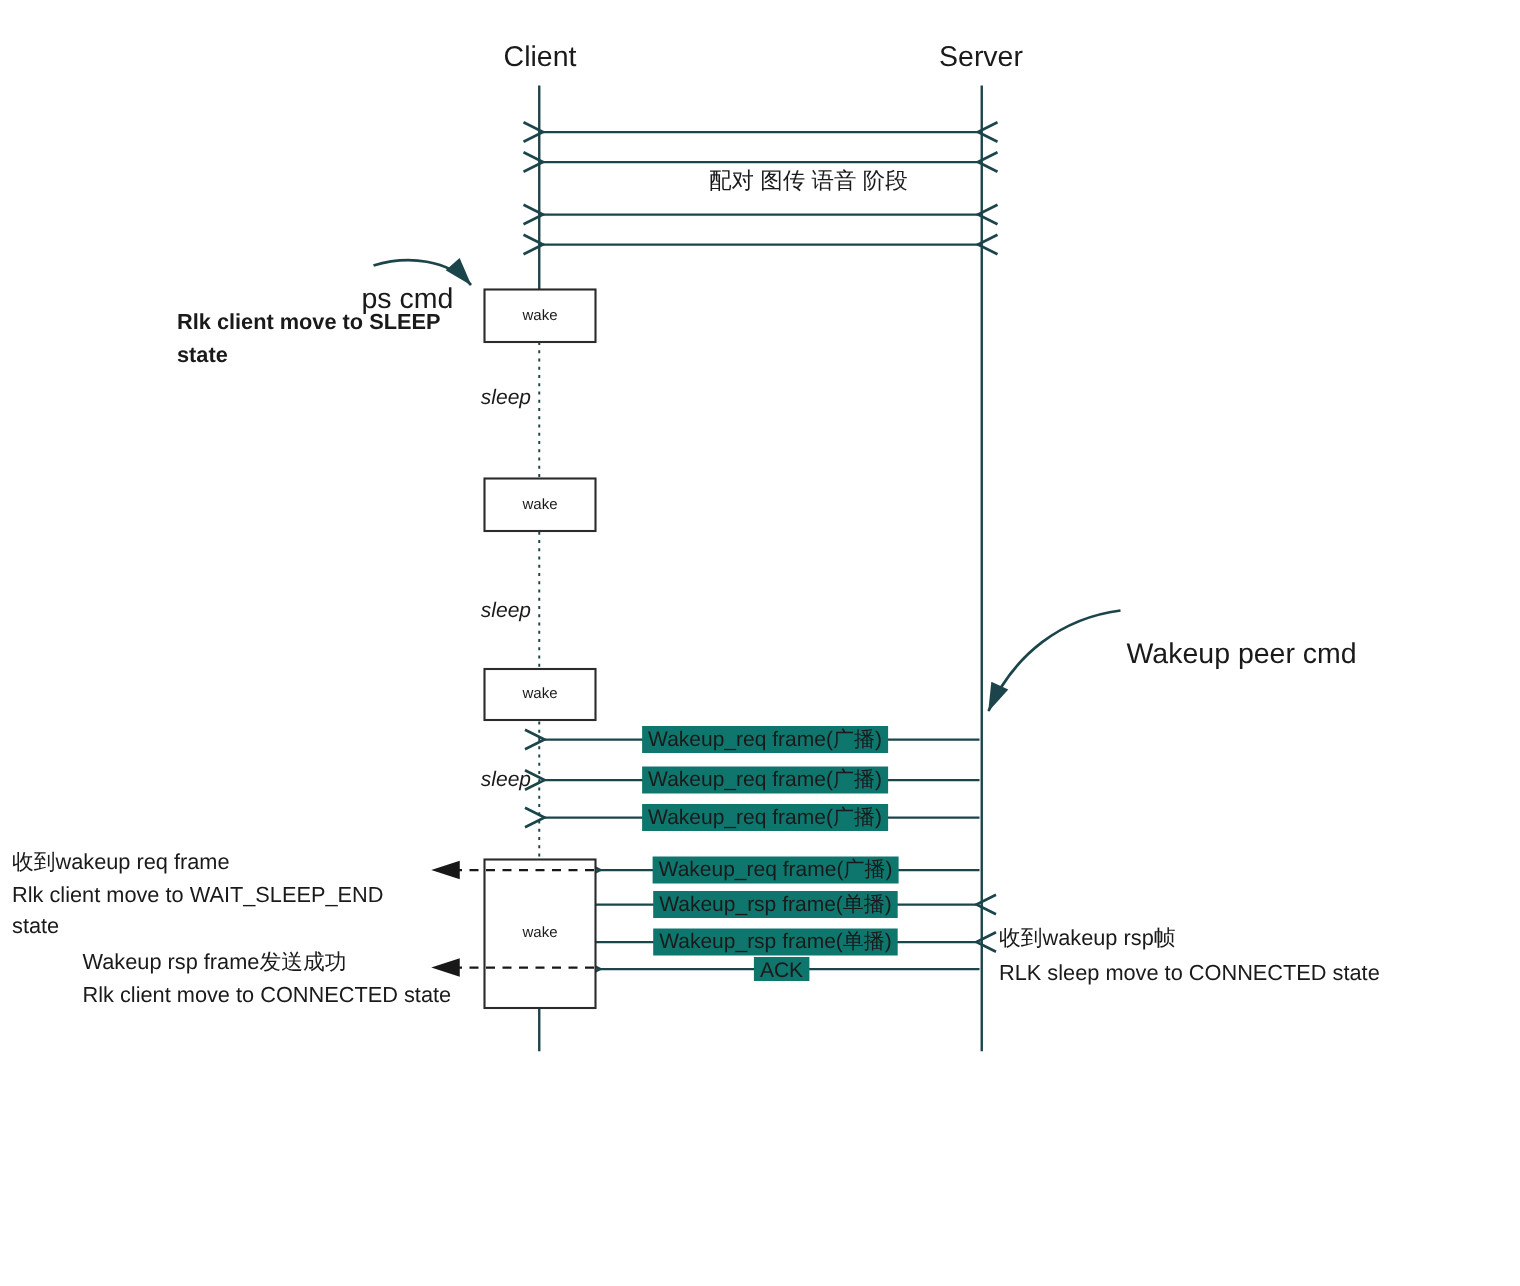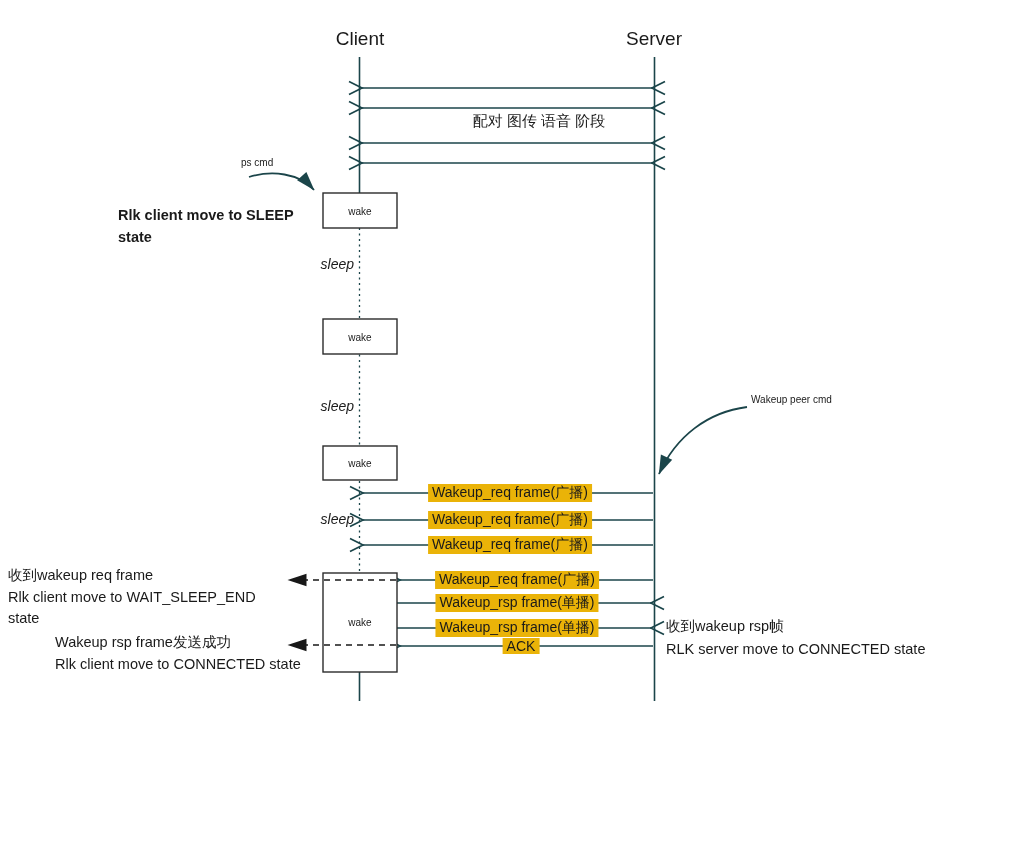--- a/index.html
+++ b/index.html
@@ -2,24 +2,24 @@
 <html><head>
 <meta charset="utf-8">
 <style>
   html,body{margin:0;padding:0;background:#fff;}
   .canvas{position:relative;width:1013px;height:701px;background:#ffffff;overflow:hidden;
           font-family:"Liberation Sans",sans-serif;color:#1a1a1a;}
   .canvas svg{position:absolute;left:0;top:0;}
   .label{position:absolute;white-space:pre-line;color:#1a1a1a;}
   .actor-title{font-size:19px;transform:translateX(-50%);}
   .phase-label{font-size:15px;transform:translate(-50%,-50%);background:#fff;padding:0 4px;}
-  .msg-label{font-size:14px;transform:translate(-50%,-50%);background:#eab308;padding:0 4px;white-space:nowrap;}
+  .msg-label{font-size:14px;transform:translate(-50%,-50%);background:#0f766e;padding:0 4px;white-space:nowrap;}
   .wake-label{font-size:10px;transform:translate(-50%,-50%);}
   .sleep-label{font-size:14px;width:54px;text-align:right;font-style:italic;}
-  .cmd-label{font-size:10px;}
+  .cmd-label{font-size:19px;margin-top:32px;}
   .note{font-size:14.5px;line-height:21.5px;}
   .note-right{font-size:14.5px;line-height:23px;}
 </style>
 </head>
 <body>
 
 <div class="canvas">
 
   <svg width="1013" height="857" viewBox="0 0 1013 857">
     <defs>
@@ -118,15 +118,15 @@
   <div class="label msg-label" style="left:521px;top:646px;">ACK</div>
 
   <div class="label note" style="left:118px;top:205px;font-weight:bold;">Rlk client move to SLEEP
 state</div>
   <div class="label note" style="left:8px;top:565px;">收到wakeup req frame
 Rlk client move to WAIT_SLEEP_END
 state</div>
   <div class="label note" style="left:55px;top:632px;">Wakeup rsp frame发送成功
 Rlk client move to CONNECTED state</div>
   <div class="label note-right" style="left:666px;top:615px;">收到wakeup rsp帧
-RLK server move to CONNECTED state</div>
+RLK sleep move to CONNECTED state</div>
 
 </div>
 
 </body></html>

